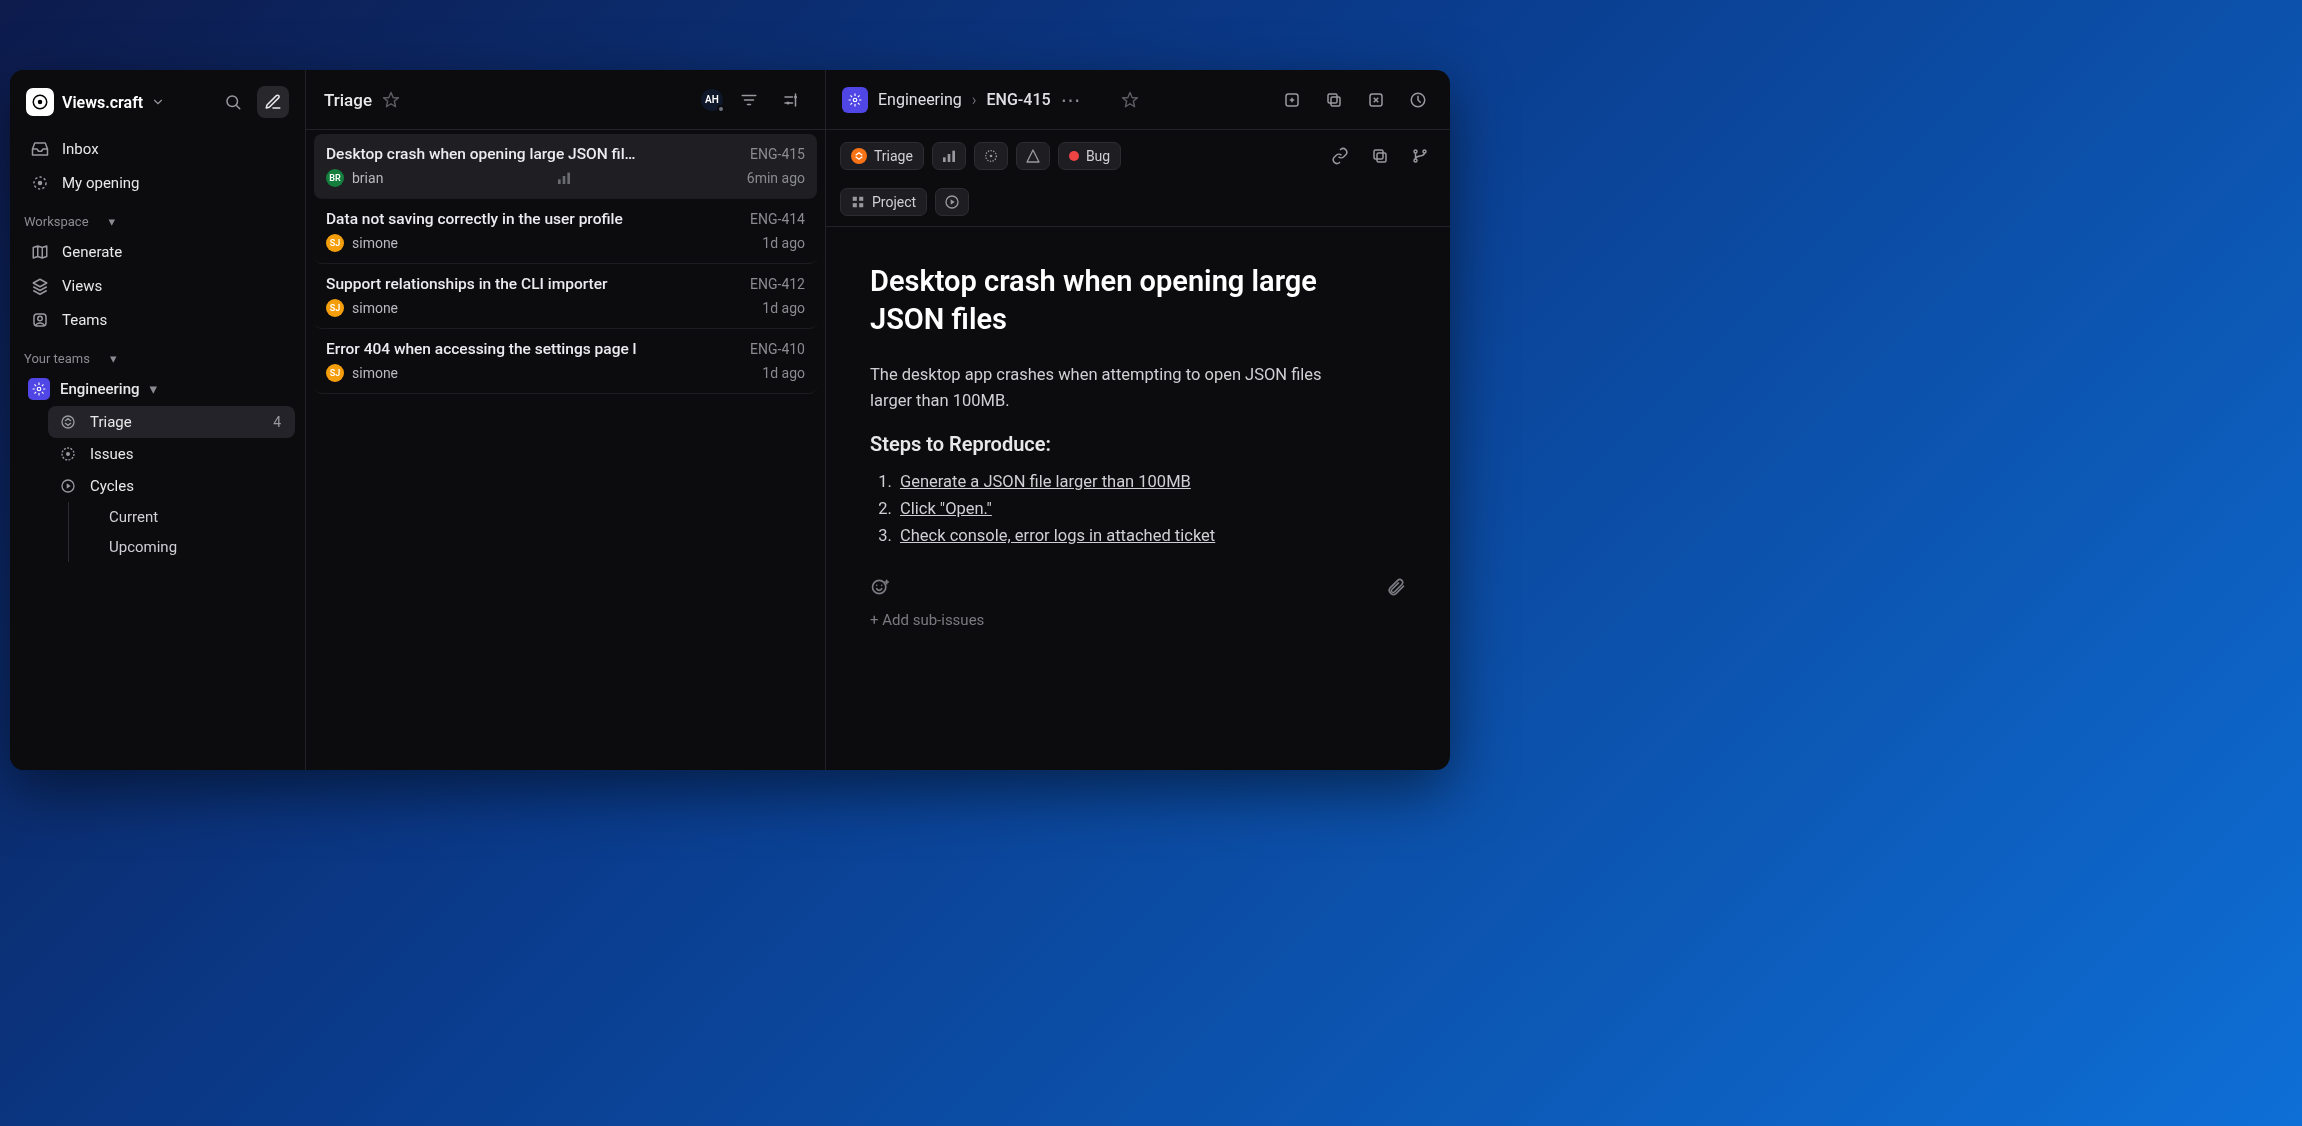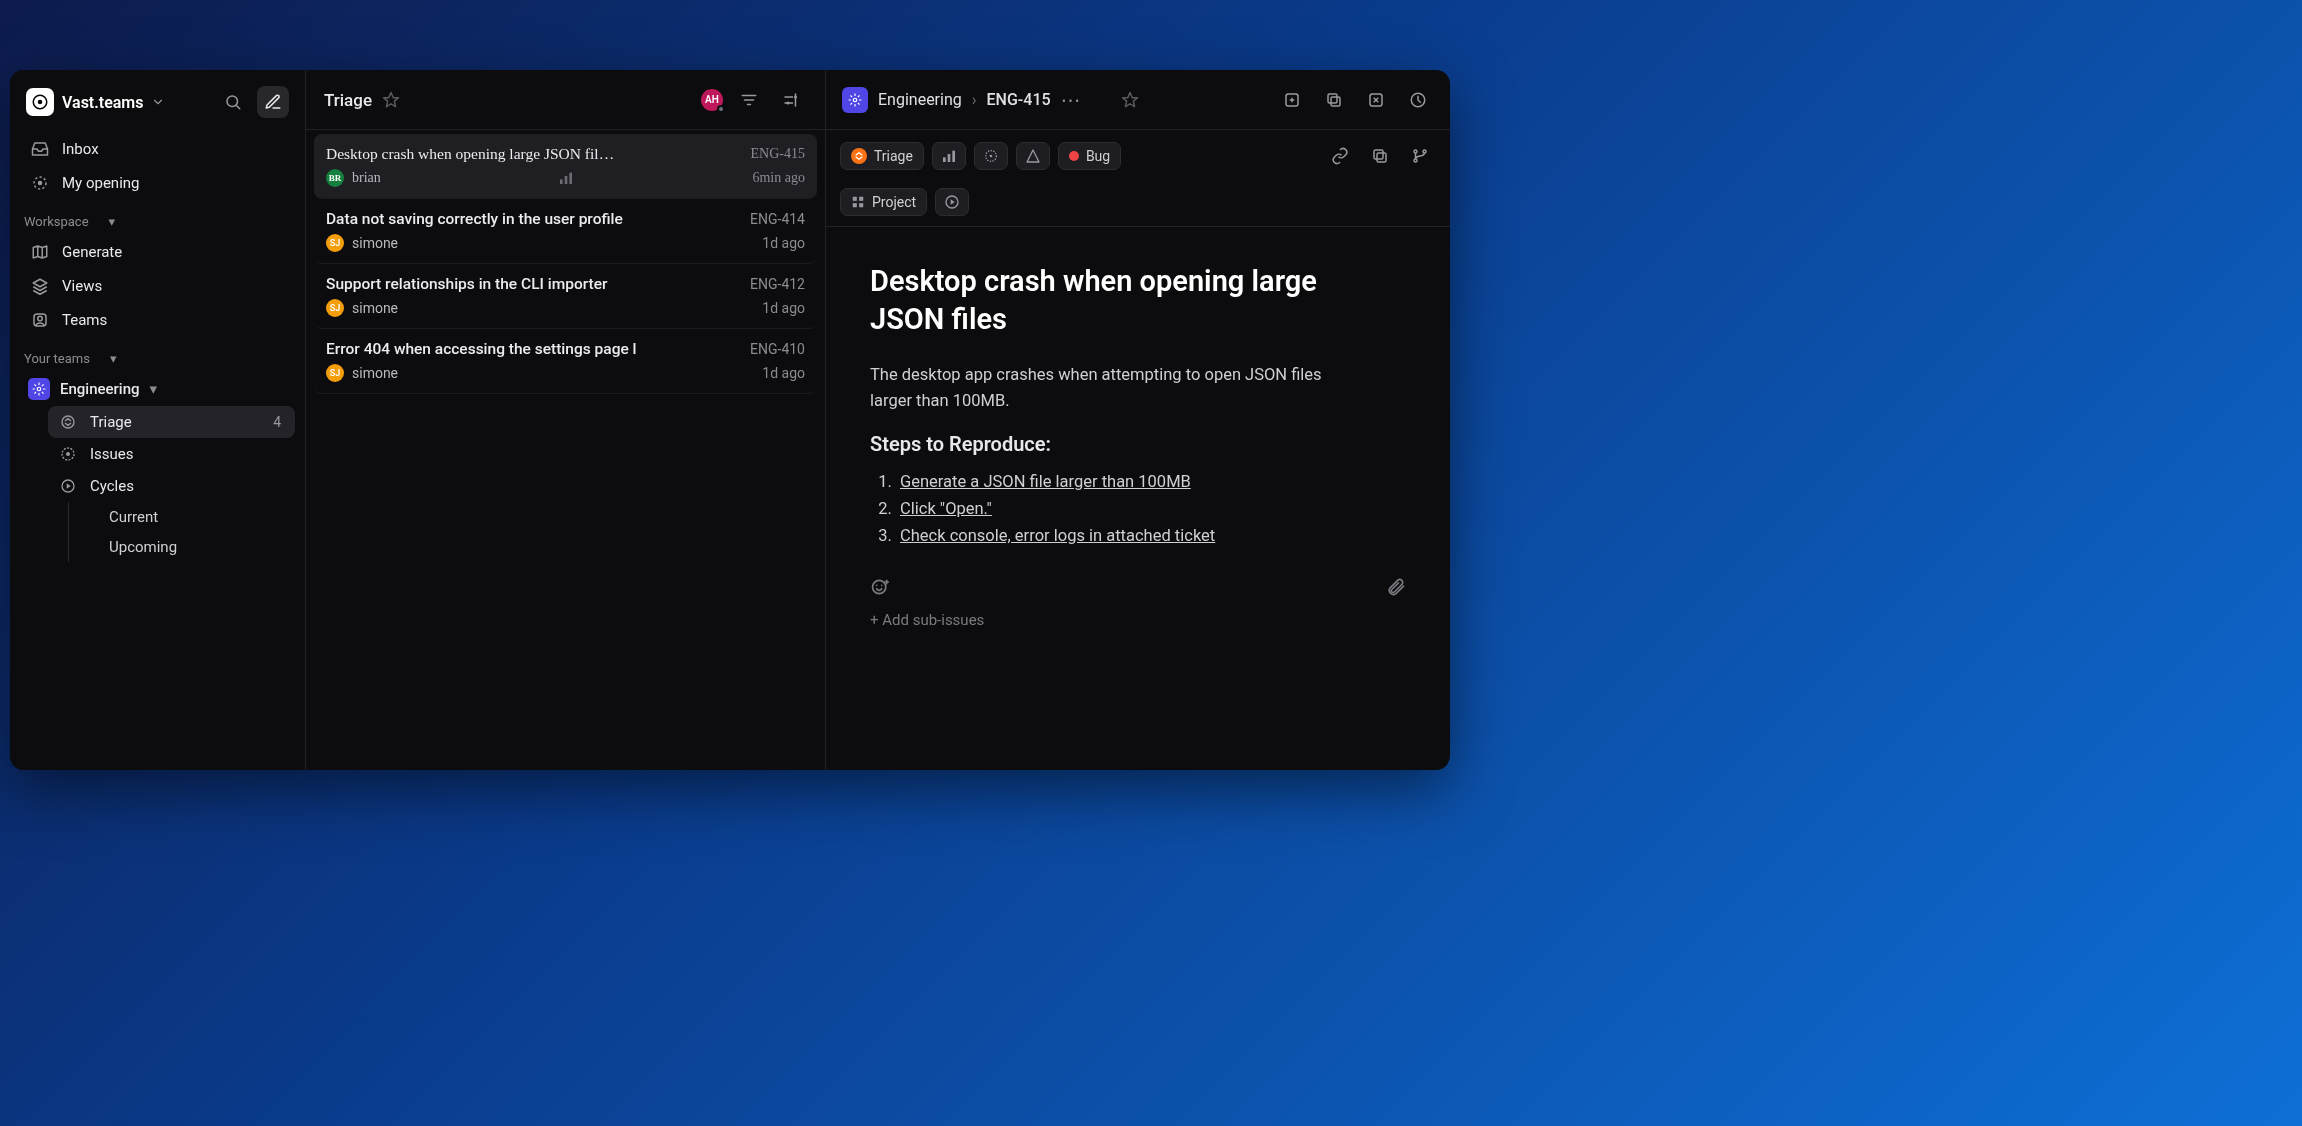--- a/index.html
+++ b/index.html
@@ -105,34 +105,34 @@
 }
 .list-title { color:#e8e8ea; font-size:17px; font-weight:500; }
 .star { color:#5a5a60; }
 .hdr-spacer { flex:1; }
 .avatar {
   width:22px; height:22px; border-radius:50%;
   display:flex; align-items:center; justify-content:center;
   font-size:10px; font-weight:600; color:#fff;
   position:relative;
 }
-.avatar.green { background:#be185d; }
+.avatar.green { background:#0f172a; }
 .avatar .dot {
   position:absolute; bottom:-2px; right:-2px;
   width:8px; height:8px; border-radius:50%;
   background:#6b7280; border:2px solid #0c0c0e;
 }
 .issues { flex:1; overflow-y:auto; padding: 4px 8px; }
 .issue {
   padding: 11px 12px;
   border-bottom: 1px solid #1c1c20;
   border-radius: 8px;
   cursor:pointer;
 }
-.issue.active { background:#1e1e23;font-family:Liberation Serif, serif; }
+.issue.active { background:#1e1e23; }
 .issue-top { display:flex; align-items:center; gap:10px; }
 .issue-title {
   color:#ececf0; font-size:15.5px; font-weight:500;
   white-space:nowrap; overflow:hidden; text-overflow:ellipsis;
   flex:1;
 }
 .issue-id { color:#8b8b92; font-size:14px; }
 .issue-bot { display:flex; align-items:center; gap:8px; margin-top:6px; }
 .issue-user { color:#b8b8bf; font-size:14px; }
 .issue-time { color:#8b8b92; font-size:14px; margin-left:auto; }
@@ -203,21 +203,21 @@
 <div class="app">
 
   <div class="sidebar">
     <div class="ws-header">
       <div class="ws-logo">
         <svg viewBox="0 0 24 24" fill="none">
             <circle cx="12" cy="12" r="9" stroke="#000" stroke-width="2"></circle>
             <circle cx="12" cy="12" r="3" fill="#000"></circle>
           </svg>
       </div>
-      <span class="ws-name">Vast.teams</span>
+      <span class="ws-name">Views.craft</span>
       <span class="ws-chev">
         <svg width="14" height="14" viewBox="0 0 24 24" fill="none">
             <path d="M6 9l6 6 6-6" stroke="currentColor" stroke-width="2" stroke-linecap="round"></path>
           </svg>
       </span>
       <div class="ws-spacer"></div>
       <div class="icon-btn">
         <svg width="18" height="18" viewBox="0 0 24 24" fill="none">
             <circle cx="11" cy="11" r="7" stroke="currentColor" stroke-width="2"></circle>
             <path d="M21 21l-4-4" stroke="currentColor" stroke-width="2" stroke-linecap="round"></path>

